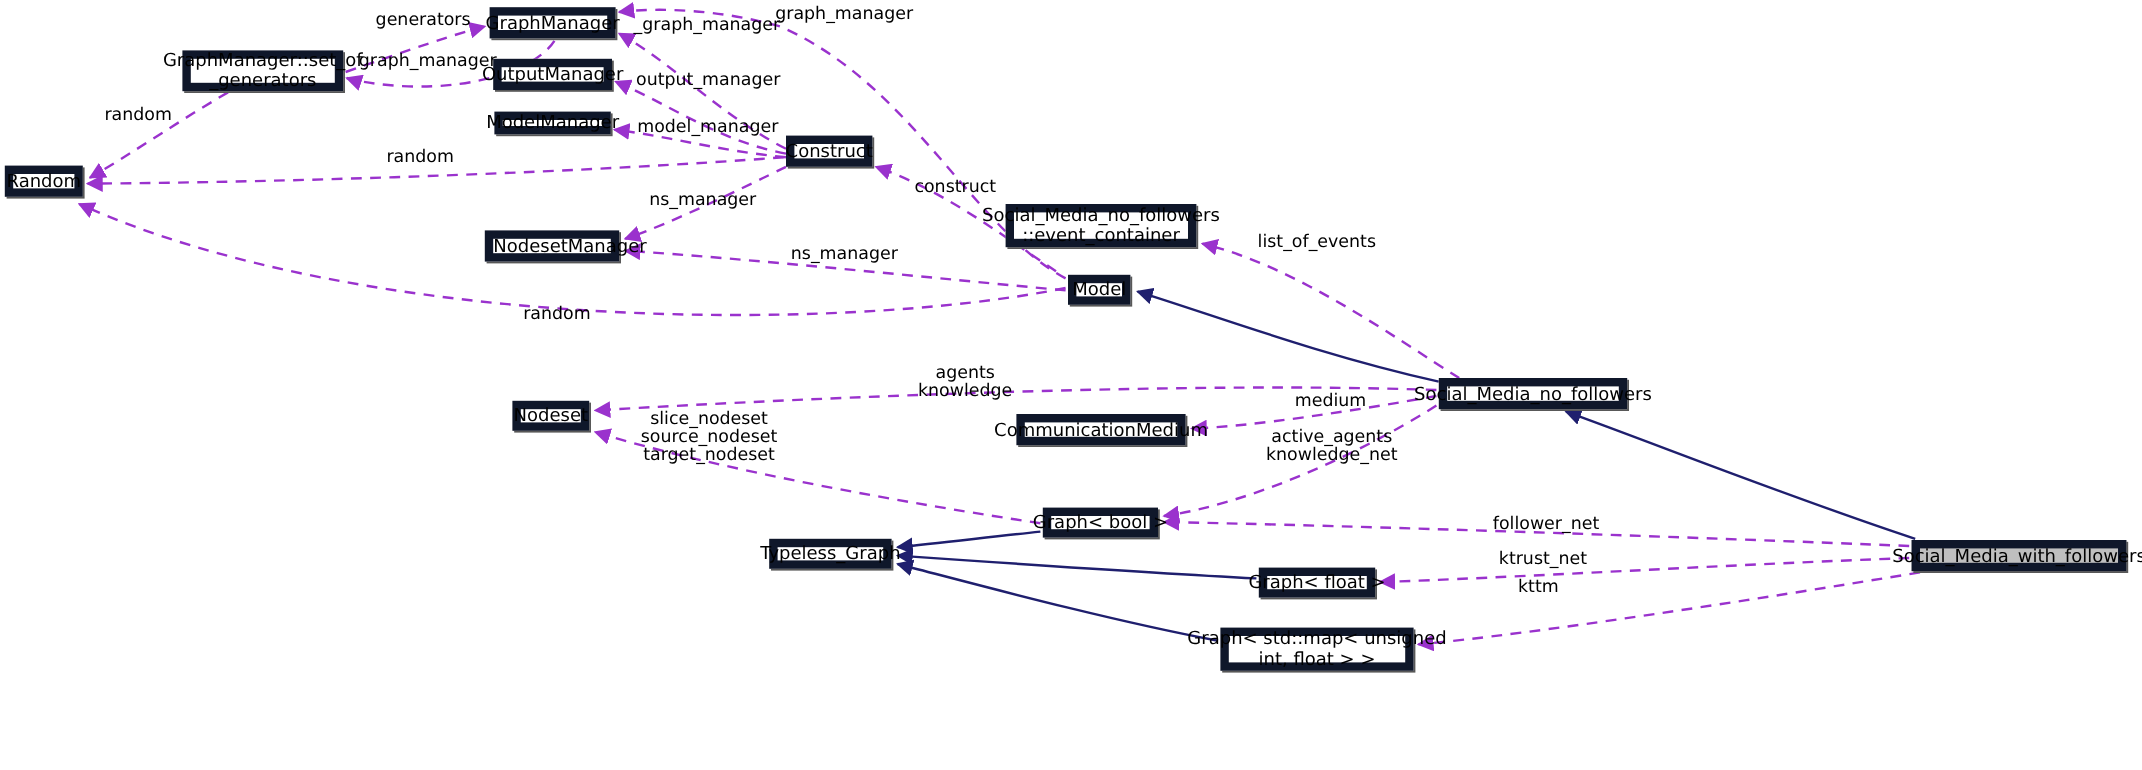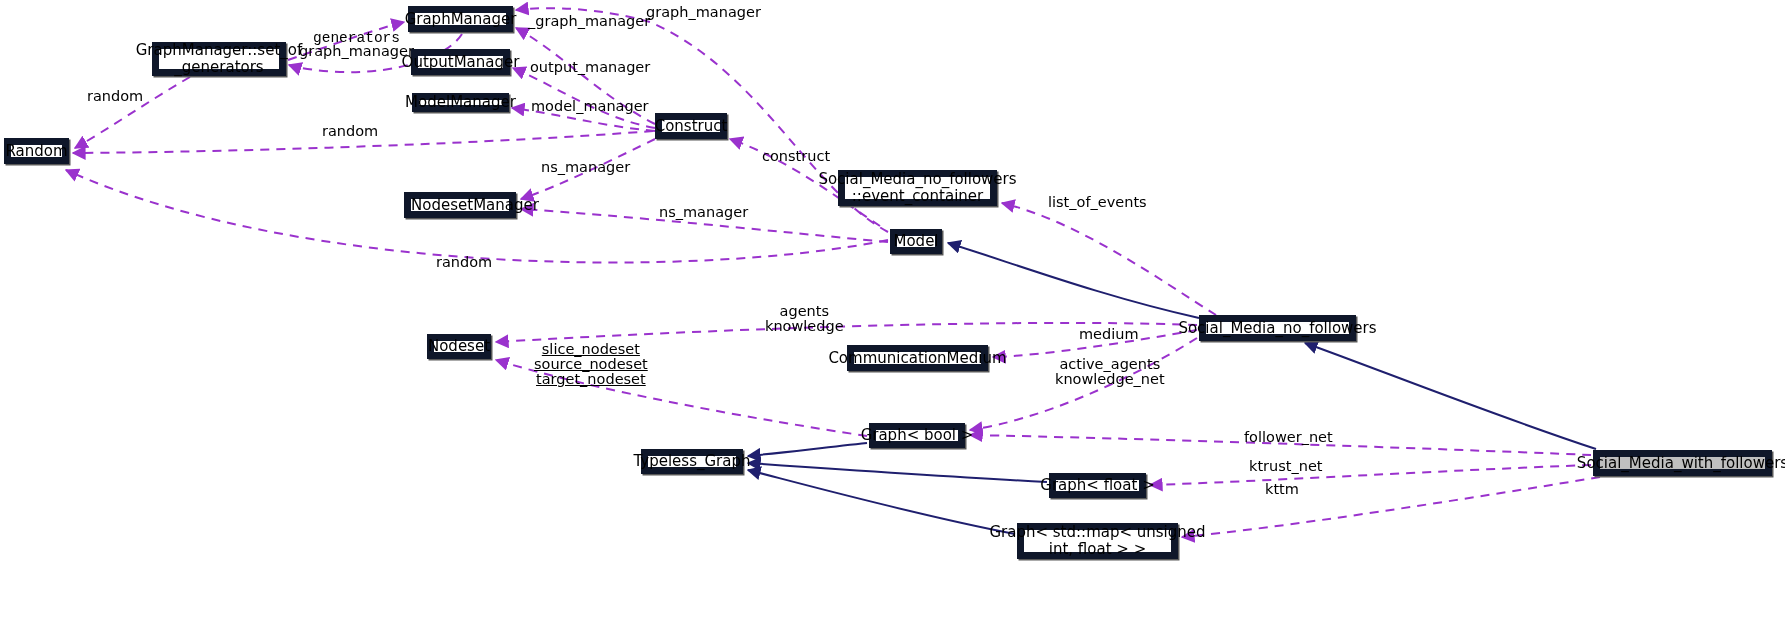--- a/index.html
+++ b/index.html
@@ -138,37 +138,37 @@
   <div class="node" style="left: 1199px; top: 315px; width: 157px; height: 26px;">Social_Media_no_followers</div>
   <div class="node" style="left: 427px; top: 334px; width: 64px; height: 25px; text-align: right;">Nodeset</div>
   <div class="node" style="left: 847px; top: 345px; width: 141px; height: 26px;">CommunicationMedium</div>
   <div class="node" style="left: 869px; top: 423px; width: 96px; height: 25px;">Graph&lt; bool &gt;</div>
   <div class="node" style="left: 641px; top: 449px; width: 102px; height: 25px;">Typeless_Graph</div>
   <div class="node highlight" style="left: 1593px; top: 450px; width: 179px; height: 26px;">Social_Media_with_followers</div>
   <div class="node" style="left: 1049px; top: 473px; width: 97px; height: 25px;">Graph&lt; float &gt;</div>
   <div class="node" style="left: 1017px; top: 523px; width: 161px; height: 36px;">Graph&lt; std::map&lt; unsigned
 int, float &gt; &gt;</div>
 
-  <div class="edge-label" style="left: 313px; top: 31px; font-family: Liberation Mono, monospace;">generators</div>
+  <div class="edge-label" style="left: 313px; top: 10px;">generators</div>
   <div class="edge-label" style="left: 646px; top: 5px;">graph_manager</div>
   <div class="edge-label" style="left: 528px; top: 14px;">_graph_manager</div>
   <div class="edge-label" style="left: 299px; top: 44px;">graph_manager</div>
   <div class="edge-label" style="left: 530px; top: 60px;">output_manager</div>
   <div class="edge-label" style="left: 531px; top: 99px;">model_manager</div>
   <div class="edge-label" style="left: 87px; top: 89px;">random</div>
   <div class="edge-label" style="left: 322px; top: 124px;">random</div>
   <div class="edge-label" style="left: 762px; top: 149px;">construct</div>
   <div class="edge-label" style="left: 541px; top: 160px;">ns_manager</div>
   <div class="edge-label" style="left: 659px; top: 205px;">ns_manager</div>
   <div class="edge-label" style="left: 1048px; top: 195px; text-align: right;">list_of_events</div>
   <div class="edge-label" style="left: 436px; top: 255px;">random</div>
   <div class="edge-label" style="left: 765px; top: 304px;">agents
 knowledge</div>
   <div class="edge-label" style="left: 1079px; top: 327px;">medium</div>
-  <div class="edge-label" style="left: 534px; top: 342px; text-decoration: underline;">slice_nodeset
+  <div class="edge-label" style="left: 534px; top: 342px;">slice_nodeset
 source_nodeset
 target_nodeset</div>
   <div class="edge-label" style="left: 1055px; top: 357px;">active_agents
 knowledge_net</div>
   <div class="edge-label" style="left: 1244px; top: 430px;">follower_net</div>
   <div class="edge-label" style="left: 1249px; top: 459px;">ktrust_net</div>
   <div class="edge-label" style="left: 1265px; top: 482px;">kttm</div>
 
 </div>
 

